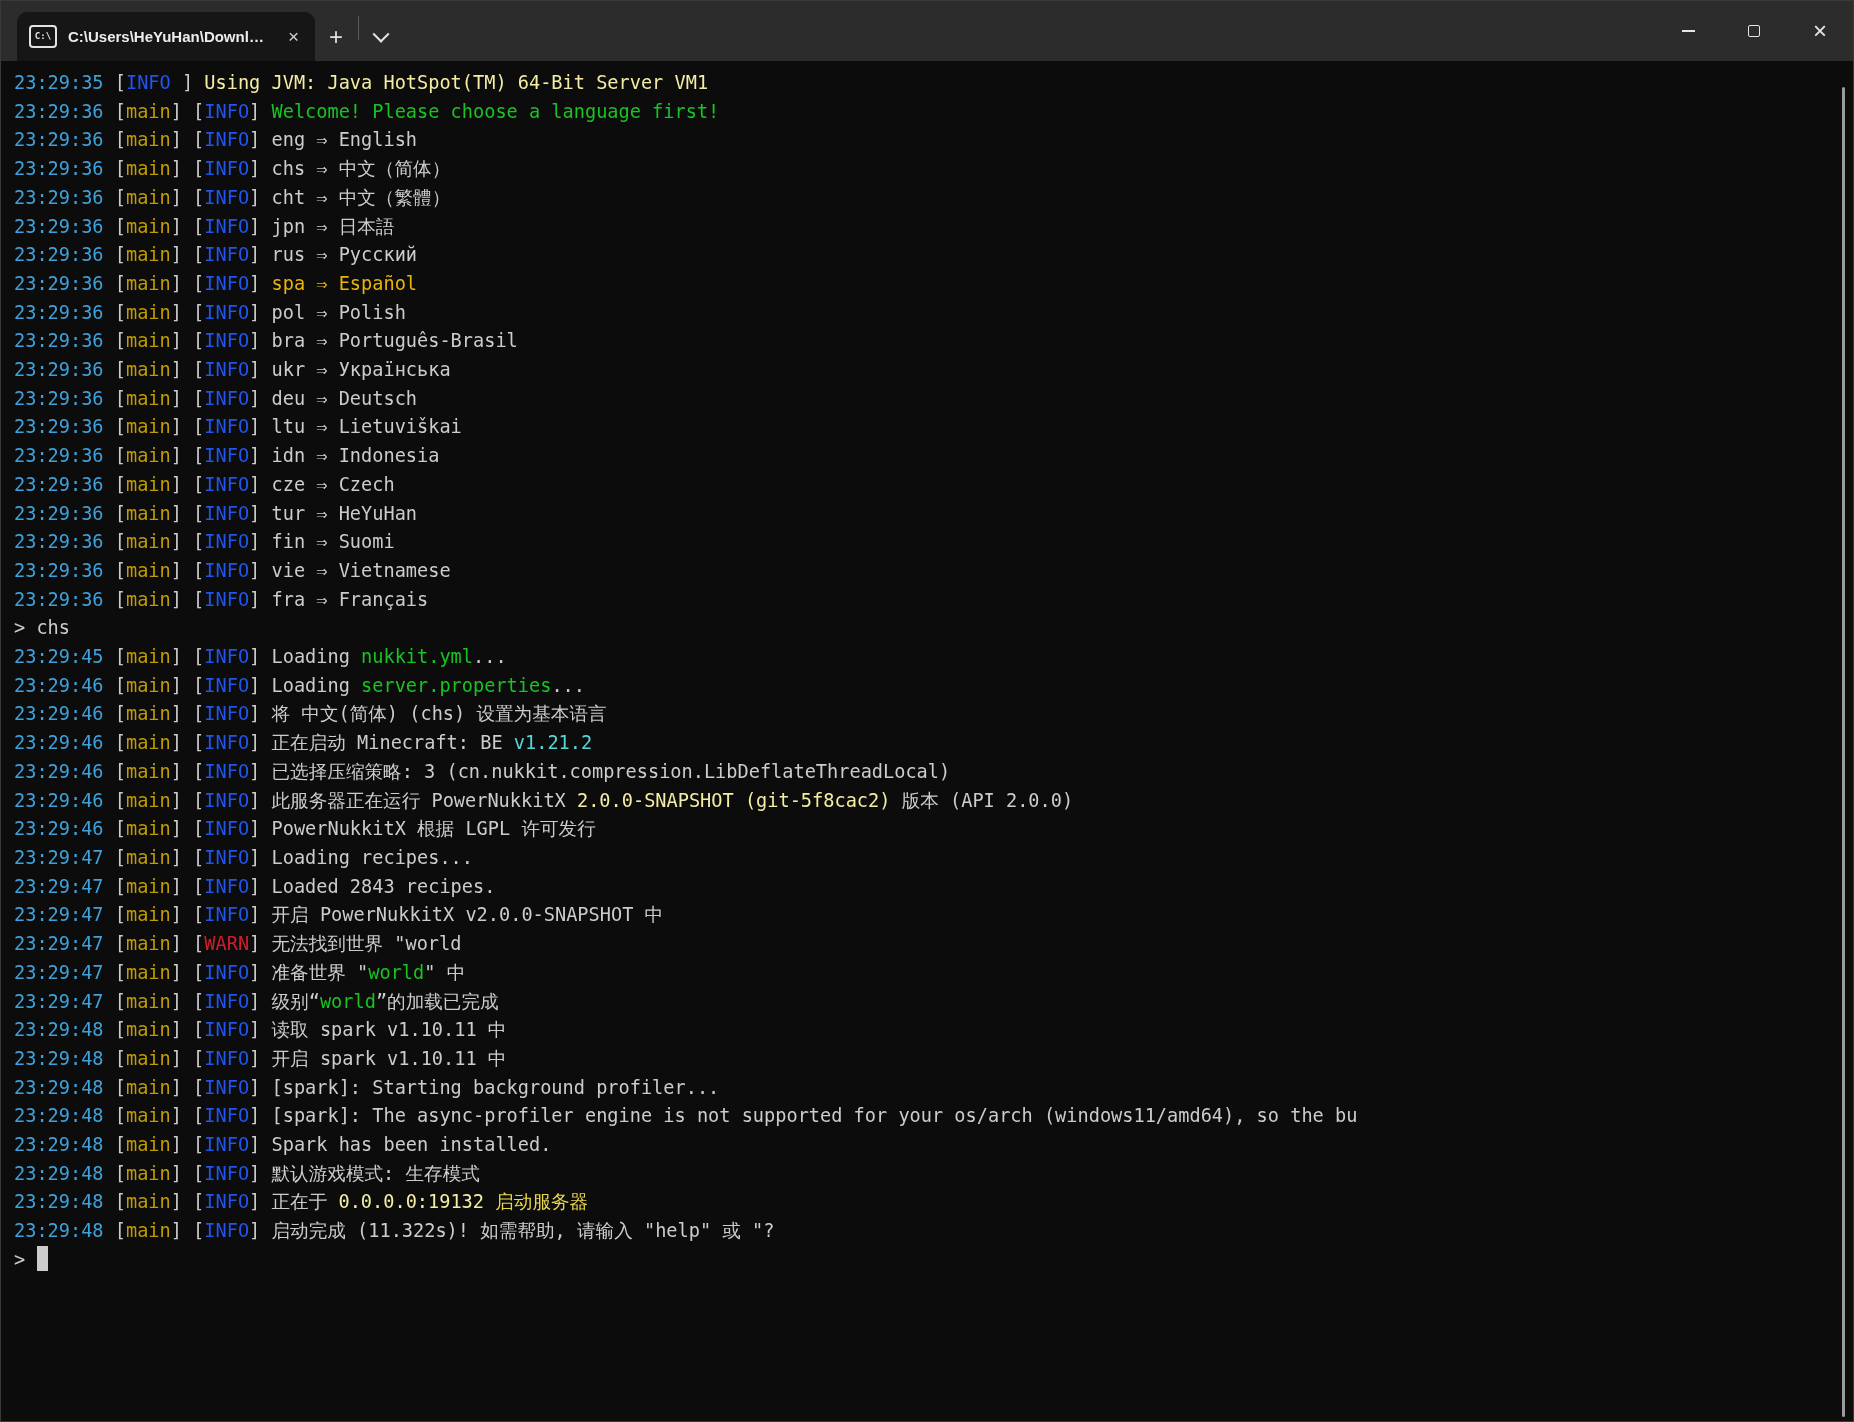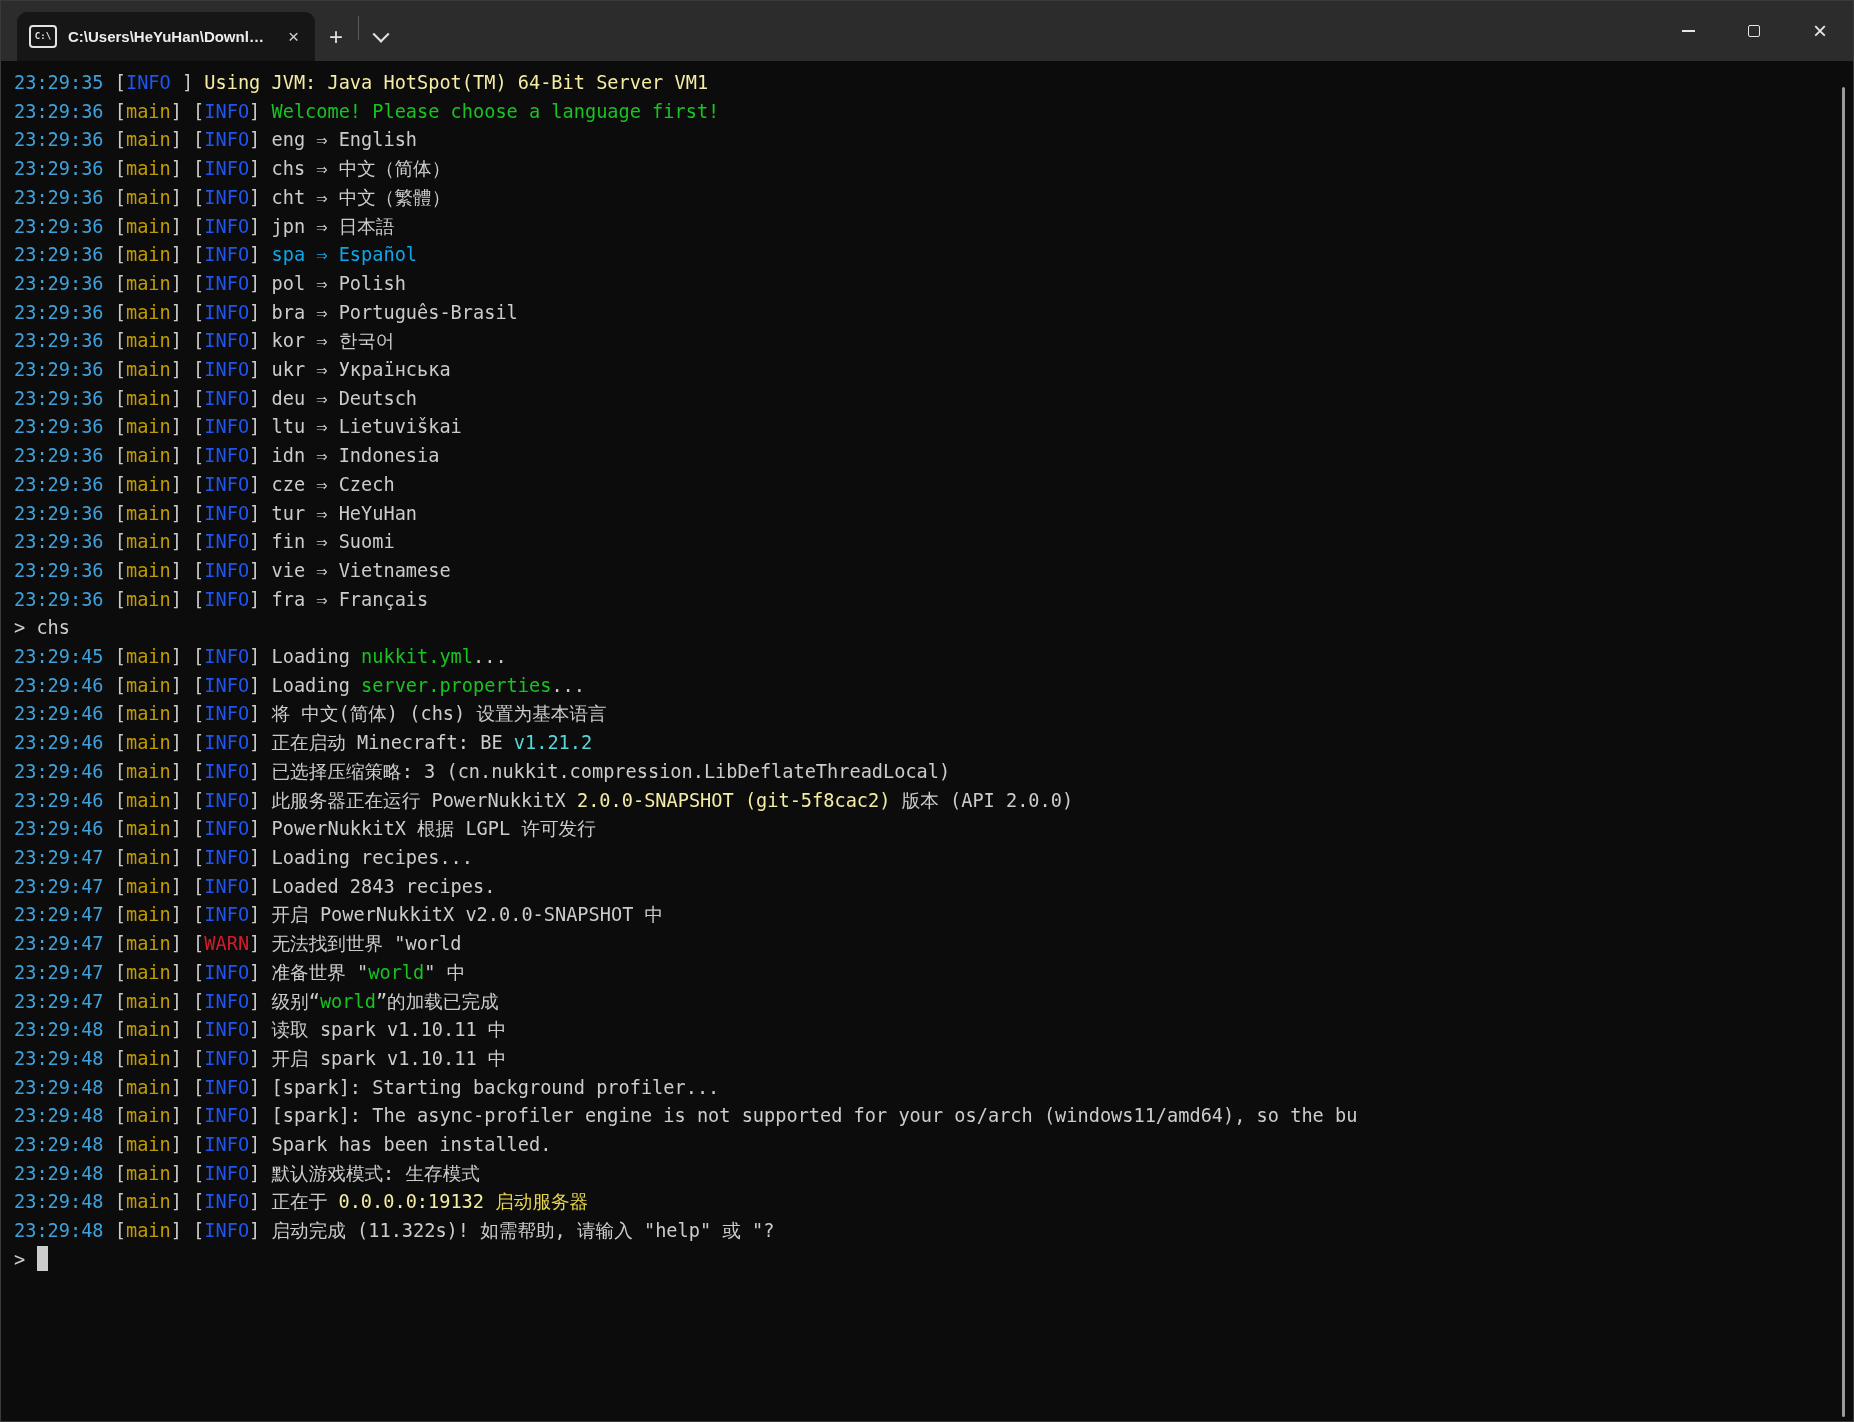--- a/index.html
+++ b/index.html
@@ -86,24 +86,24 @@
   </div>
 
   <div class="terminal">
     <div id="log-lines">
         <div class="tline"><span style="color: rgb(63, 161, 219);">23:29:35</span><span style="color: rgb(204, 204, 204);"> [</span><span style="color: rgb(32, 85, 240);">INFO</span><span style="color: rgb(204, 204, 204);"> ] </span><span style="color: rgb(245, 237, 163);">Using JVM: Java HotSpot(TM) 64-Bit Server VM1</span></div>
         <div class="tline"><span style="color: rgb(63, 161, 219);">23:29:36</span><span style="color: rgb(204, 204, 204);"> [</span><span style="color: rgb(193, 156, 0);">main</span><span style="color: rgb(204, 204, 204);">] [</span><span style="color: rgb(32, 85, 240);">INFO</span><span style="color: rgb(204, 204, 204);">] </span><span style="color: rgb(24, 195, 34);">Welcome! Please choose a language first!</span></div>
         <div class="tline"><span style="color: rgb(63, 161, 219);">23:29:36</span><span style="color: rgb(204, 204, 204);"> [</span><span style="color: rgb(193, 156, 0);">main</span><span style="color: rgb(204, 204, 204);">] [</span><span style="color: rgb(32, 85, 240);">INFO</span><span style="color: rgb(204, 204, 204);">] </span><span style="color: rgb(204, 204, 204);">eng ⇒ English</span></div>
         <div class="tline"><span style="color: rgb(63, 161, 219);">23:29:36</span><span style="color: rgb(204, 204, 204);"> [</span><span style="color: rgb(193, 156, 0);">main</span><span style="color: rgb(204, 204, 204);">] [</span><span style="color: rgb(32, 85, 240);">INFO</span><span style="color: rgb(204, 204, 204);">] </span><span style="color: rgb(204, 204, 204);">chs ⇒ 中文（简体）</span></div>
         <div class="tline"><span style="color: rgb(63, 161, 219);">23:29:36</span><span style="color: rgb(204, 204, 204);"> [</span><span style="color: rgb(193, 156, 0);">main</span><span style="color: rgb(204, 204, 204);">] [</span><span style="color: rgb(32, 85, 240);">INFO</span><span style="color: rgb(204, 204, 204);">] </span><span style="color: rgb(204, 204, 204);">cht ⇒ 中文（繁體）</span></div>
         <div class="tline"><span style="color: rgb(63, 161, 219);">23:29:36</span><span style="color: rgb(204, 204, 204);"> [</span><span style="color: rgb(193, 156, 0);">main</span><span style="color: rgb(204, 204, 204);">] [</span><span style="color: rgb(32, 85, 240);">INFO</span><span style="color: rgb(204, 204, 204);">] </span><span style="color: rgb(204, 204, 204);">jpn ⇒ 日本語</span></div>
-        <div class="tline"><span style="color: rgb(63, 161, 219);">23:29:36</span><span style="color: rgb(204, 204, 204);"> [</span><span style="color: rgb(193, 156, 0);">main</span><span style="color: rgb(204, 204, 204);">] [</span><span style="color: rgb(32, 85, 240);">INFO</span><span style="color: rgb(204, 204, 204);">] </span><span style="color: #0ea5e9;">spa ⇒ Español</span></div>
+        <div class="tline"><span style="color: rgb(63, 161, 219);">23:29:36</span><span style="color: rgb(204, 204, 204);"> [</span><span style="color: rgb(193, 156, 0);">main</span><span style="color: rgb(204, 204, 204);">] [</span><span style="color: rgb(32, 85, 240);">INFO</span><span style="color: rgb(204, 204, 204);">] </span><span style="color: rgb(204, 204, 204);">rus ⇒ Русский</span></div>
+        <div class="tline"><span style="color: rgb(63, 161, 219);">23:29:36</span><span style="color: rgb(204, 204, 204);"> [</span><span style="color: rgb(193, 156, 0);">main</span><span style="color: rgb(204, 204, 204);">] [</span><span style="color: rgb(32, 85, 240);">INFO</span><span style="color: rgb(204, 204, 204);">] </span><span style="color: #eab308;">spa ⇒ Español</span></div>
         <div class="tline"><span style="color: rgb(63, 161, 219);">23:29:36</span><span style="color: rgb(204, 204, 204);"> [</span><span style="color: rgb(193, 156, 0);">main</span><span style="color: rgb(204, 204, 204);">] [</span><span style="color: rgb(32, 85, 240);">INFO</span><span style="color: rgb(204, 204, 204);">] </span><span style="color: rgb(204, 204, 204);">pol ⇒ Polish</span></div>
         <div class="tline"><span style="color: rgb(63, 161, 219);">23:29:36</span><span style="color: rgb(204, 204, 204);"> [</span><span style="color: rgb(193, 156, 0);">main</span><span style="color: rgb(204, 204, 204);">] [</span><span style="color: rgb(32, 85, 240);">INFO</span><span style="color: rgb(204, 204, 204);">] </span><span style="color: rgb(204, 204, 204);">bra ⇒ Português-Brasil</span></div>
-        <div class="tline"><span style="color: rgb(63, 161, 219);">23:29:36</span><span style="color: rgb(204, 204, 204);"> [</span><span style="color: rgb(193, 156, 0);">main</span><span style="color: rgb(204, 204, 204);">] [</span><span style="color: rgb(32, 85, 240);">INFO</span><span style="color: rgb(204, 204, 204);">] </span><span style="color: rgb(204, 204, 204);">kor ⇒ 한국어</span></div>
         <div class="tline"><span style="color: rgb(63, 161, 219);">23:29:36</span><span style="color: rgb(204, 204, 204);"> [</span><span style="color: rgb(193, 156, 0);">main</span><span style="color: rgb(204, 204, 204);">] [</span><span style="color: rgb(32, 85, 240);">INFO</span><span style="color: rgb(204, 204, 204);">] </span><span style="color: rgb(204, 204, 204);">ukr ⇒ Українська</span></div>
         <div class="tline"><span style="color: rgb(63, 161, 219);">23:29:36</span><span style="color: rgb(204, 204, 204);"> [</span><span style="color: rgb(193, 156, 0);">main</span><span style="color: rgb(204, 204, 204);">] [</span><span style="color: rgb(32, 85, 240);">INFO</span><span style="color: rgb(204, 204, 204);">] </span><span style="color: rgb(204, 204, 204); text-align: right;">deu ⇒ Deutsch</span></div>
         <div class="tline"><span style="color: rgb(63, 161, 219);">23:29:36</span><span style="color: rgb(204, 204, 204);"> [</span><span style="color: rgb(193, 156, 0);">main</span><span style="color: rgb(204, 204, 204);">] [</span><span style="color: rgb(32, 85, 240);">INFO</span><span style="color: rgb(204, 204, 204);">] </span><span style="color: rgb(204, 204, 204);">ltu ⇒ Lietuviškai</span></div>
         <div class="tline"><span style="color: rgb(63, 161, 219);">23:29:36</span><span style="color: rgb(204, 204, 204);"> [</span><span style="color: rgb(193, 156, 0);">main</span><span style="color: rgb(204, 204, 204);">] [</span><span style="color: rgb(32, 85, 240);">INFO</span><span style="color: rgb(204, 204, 204);">] </span><span style="color: rgb(204, 204, 204);">idn ⇒ Indonesia</span></div>
         <div class="tline"><span style="color: rgb(63, 161, 219);">23:29:36</span><span style="color: rgb(204, 204, 204);"> [</span><span style="color: rgb(193, 156, 0);">main</span><span style="color: rgb(204, 204, 204);">] [</span><span style="color: rgb(32, 85, 240);">INFO</span><span style="color: rgb(204, 204, 204);">] </span><span style="color: rgb(204, 204, 204);">cze ⇒ Czech</span></div>
         <div class="tline"><span style="color: rgb(63, 161, 219);">23:29:36</span><span style="color: rgb(204, 204, 204);"> [</span><span style="color: rgb(193, 156, 0);">main</span><span style="color: rgb(204, 204, 204);">] [</span><span style="color: rgb(32, 85, 240);">INFO</span><span style="color: rgb(204, 204, 204);">] </span><span style="color: rgb(204, 204, 204);">tur ⇒ HeYuHan</span></div>
         <div class="tline"><span style="color: rgb(63, 161, 219);">23:29:36</span><span style="color: rgb(204, 204, 204);"> [</span><span style="color: rgb(193, 156, 0);">main</span><span style="color: rgb(204, 204, 204);">] [</span><span style="color: rgb(32, 85, 240);">INFO</span><span style="color: rgb(204, 204, 204);">] </span><span style="color: rgb(204, 204, 204);">fin ⇒ Suomi</span></div>
         <div class="tline"><span style="color: rgb(63, 161, 219);">23:29:36</span><span style="color: rgb(204, 204, 204);"> [</span><span style="color: rgb(193, 156, 0);">main</span><span style="color: rgb(204, 204, 204);">] [</span><span style="color: rgb(32, 85, 240);">INFO</span><span style="color: rgb(204, 204, 204);">] </span><span style="color: rgb(204, 204, 204);">vie ⇒ Vietnamese</span></div>
         <div class="tline"><span style="color: rgb(63, 161, 219);">23:29:36</span><span style="color: rgb(204, 204, 204);"> [</span><span style="color: rgb(193, 156, 0);">main</span><span style="color: rgb(204, 204, 204);">] [</span><span style="color: rgb(32, 85, 240);">INFO</span><span style="color: rgb(204, 204, 204);">] </span><span style="color: rgb(204, 204, 204);">fra ⇒ Français</span></div>
         <div class="tline"><span style="color: rgb(204, 204, 204);">&gt; chs</span></div>

